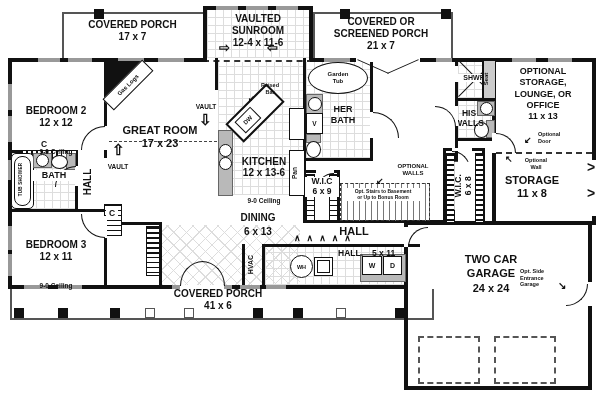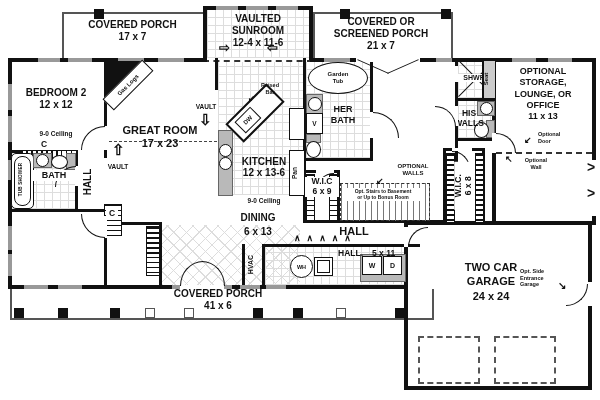--- a/index.html
+++ b/index.html
@@ -259,64 +259,71 @@
 
   <div class="lbl f10" style="left:64px;top:19px;width:137px">COVERED PORCH
 17 x 7</div>
   <div class="lbl f10" style="left:205px;top:13px;width:106px">VAULTED
 SUNROOM
 12-4 x 11-6</div>
   <div class="lbl f10" style="left:315px;top:16px;width:132px">COVERED OR
 SCREENED PORCH
 21 x 7</div>
 
-  <div class="lbl" style="left:12px;top:68px;width:88px">
+  <div class="lbl" style="left:12px;top:86px;width:88px">
     <div class="f10">BEDROOM 2
 12 x 12</div>
     <div class="ceil">9-0 Ceiling</div>
   </div>
 
   <div class="lbl f11" style="left:106px;top:124px;width:108px">GREAT ROOM
 17 x 23</div>
   <div class="lbl f65" style="left:94px;top:163px;width:48px">VAULT</div>
   <div class="lbl f65" style="left:184px;top:103px;width:44px">VAULT</div>
 
   <div class="lbl" style="left:224px;top:137px;width:80px">
     <div class="f10" style="line-height:1.1">KITCHEN
 12 x 13-6</div>
     <div class="ceil">9-0 Ceiling</div>
   </div>
 
   <div class="lbl f10" style="left:216px;top:211px;width:84px;line-height:1.35">DINING
 6 x 13</div>
 
+  <div class="lbl" style="left:12px;top:220px;width:88px">
+    <div class="f10">BEDROOM 3
+12 x 11</div>
+    <div class="ceil">9-0 Ceiling</div>
+  </div>
 
   <div class="lbl f9 whitebg" style="left:32px;top:170px;width:44px">BATH</div>
   <div class="lbl f10 rot" style="left:66px;top:176px;width:44px;height:12px">HALL</div>
 
   <div class="lbl f9" style="left:318px;top:104px;width:50px;line-height:1.25">HER
 BATH</div>
 
   <div class="lbl f8 whitebg" style="left:305px;top:177px;width:34px;line-height:1.15">W.I.C
 6 x 9</div>
   <div class="lbl f8 rot whitebg" style="left:440px;top:176px;width:48px;line-height:1.15">W.I.C.
 6 x 8</div>
 
   <div class="lbl f9" style="left:498px;top:66px;width:90px;line-height:1.25">OPTIONAL
 STORAGE,
 LOUNGE, OR
 OFFICE
 11 x 13</div>
+  <div class="lbl f11" style="left:494px;top:174px;width:76px">STORAGE
+11 x 8</div>
 
   <div class="lbl f11" style="left:322px;top:225px;width:64px">HALL</div>
   <div class="lbl f8" style="left:338px;top:248px;width:32px;text-align:left">HALL.</div>
   <div class="lbl f8" style="left:372px;top:248px;width:32px;text-align:left">5 x 11</div>
   <div class="lbl f7 rot" style="left:230px;top:259px;width:44px;height:11px">HVAC</div>
 
-  <div class="lbl f11" style="left:445px;top:260px;width:92px;line-height:1.3">TWO CAR
+  <div class="lbl f11" style="left:445px;top:252px;width:92px;line-height:1.3">TWO CAR
 GARAGE
 24 x 24</div>
   <div class="lbl f10" style="left:148px;top:288px;width:140px">COVERED PORCH
 41 x 6</div>
 
   <div class="lbl f6 whitebg" style="left:384px;top:163px;width:58px;line-height:1.15">OPTIONAL
 WALLS</div>
   <div class="ico" style="left:376px;top:177px;font-size:9px">↙</div>
   <div class="lbl f5 whitebg" style="left:343px;top:188px;width:80px">Opt. Stairs to Basement
 or Up to Bonus Room</div>

